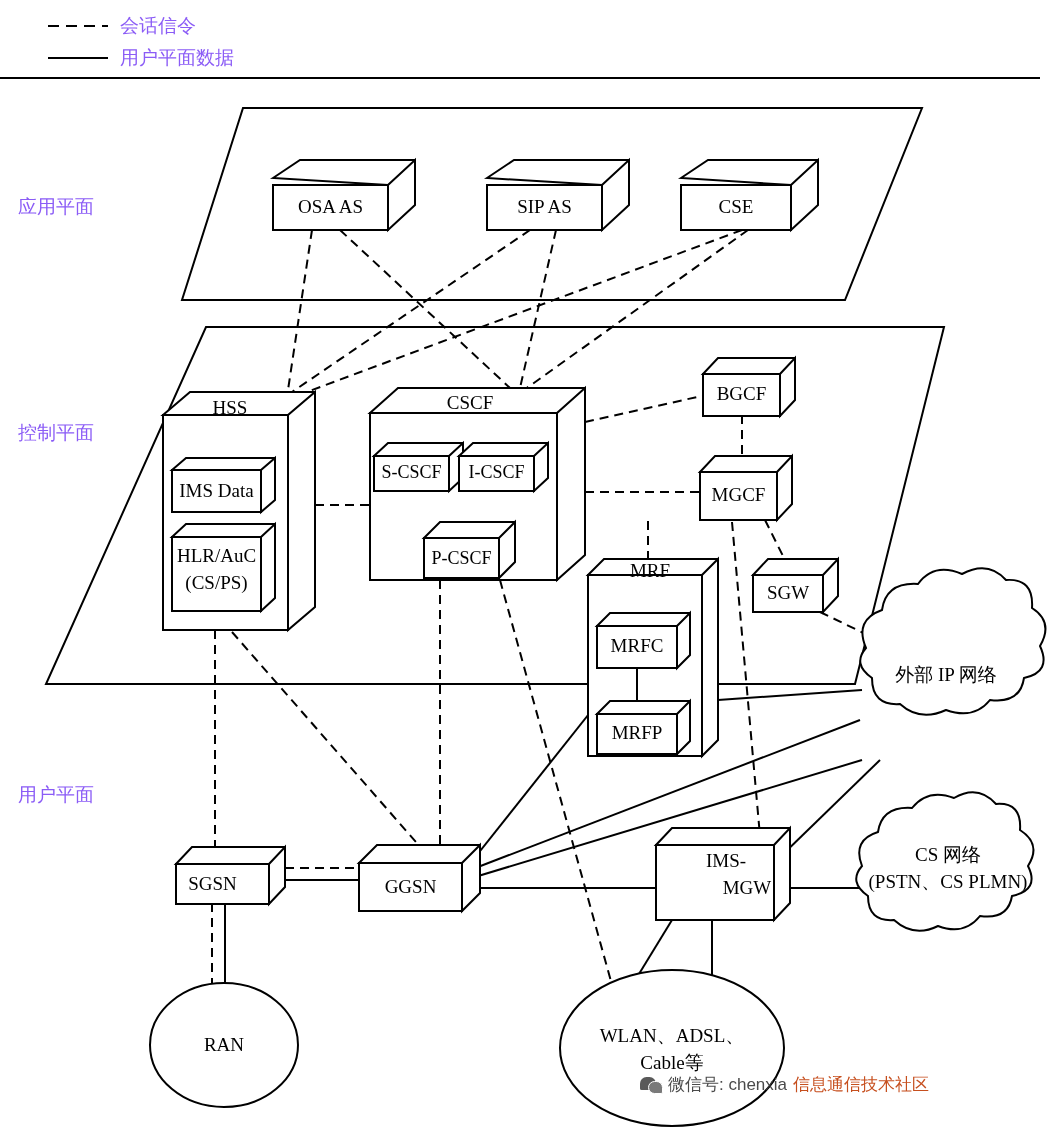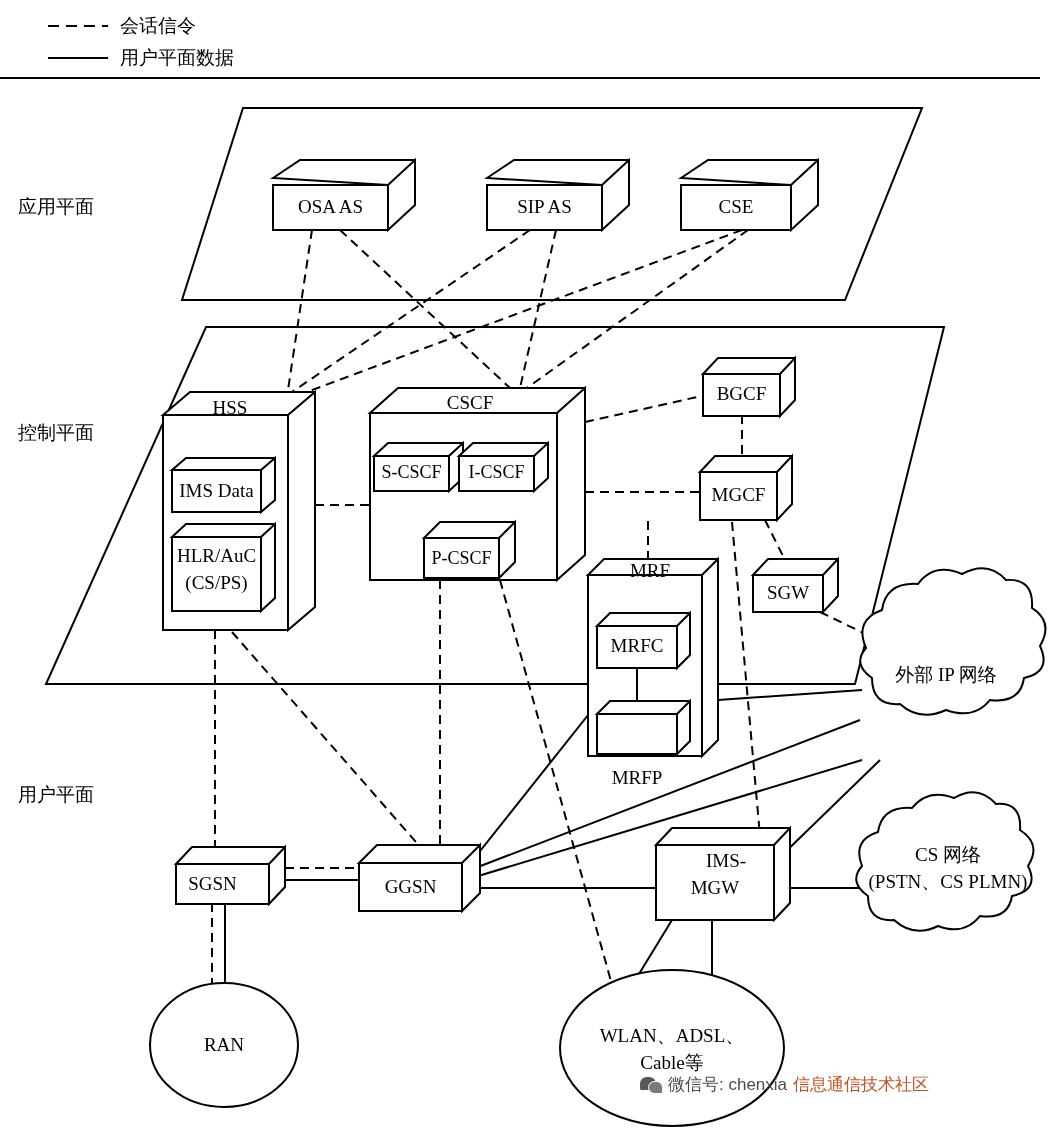--- a/index.html
+++ b/index.html
@@ -22,21 +22,21 @@
     position: absolute;
     left: 0;
     top: 0;
     width: 1048px;
     height: 1128px;
   }
   .lbl {
     position: absolute;
     font-family: "Liberation Serif", serif;
     font-size: 19px;
-    color: #000000;
+    color: #8b5cf6;
     white-space: nowrap;
     line-height: 1.2;
   }
   .lbl.plane {
     font-size: 19px;
   }
   .lbl.legend {
     font-size: 19px;
   }
   .boxlabel {
@@ -299,26 +299,26 @@
   <div class="boxlabel small" style="left:374px; top:462px; width:75px;">S-CSCF</div>
   <div class="boxlabel small" style="left:459px; top:462px; width:75px;">I-CSCF</div>
   <div class="boxlabel small" style="left:424px; top:548px; width:75px;">P-CSCF</div>
 
   <div class="boxlabel" style="left:703px; top:383px; width:77px;">BGCF</div>
   <div class="boxlabel" style="left:700px; top:484px; width:77px;">MGCF</div>
   <div class="boxlabel" style="left:753px; top:582px; width:70px;">SGW</div>
 
   <div class="boxlabel" style="left:600px; top:560px; width:100px;">MRF</div>
   <div class="boxlabel" style="left:597px; top:635px; width:80px;">MRFC</div>
-  <div class="boxlabel" style="left:597px; top:722px; width:80px;margin-top:45px;">MRFP</div>
+  <div class="boxlabel" style="left:597px; top:722px; width:80px;">MRFP</div>
 
   <div class="boxlabel" style="left:176px; top:873px; width:73px;">SGSN</div>
   <div class="boxlabel" style="left:359px; top:876px; width:103px;">GGSN</div>
   <div class="boxlabel" style="left:656px; top:850px; width:140px;">IMS-</div>
-  <div class="boxlabel" style="left:656px; top:877px; width:118px;">MGW</div>
+  <div class="boxlabel" style="left:656px; top:877px; width:118px;padding-left:32px;">MGW</div>
 
   <div class="boxlabel" style="left:174px; top:1034px; width:100px;">RAN</div>
   <div class="boxlabel" style="left:552px; top:1052px; width:240px;">Cable等</div>
   <div class="boxlabel" style="left:552px; top:1025px; width:240px;">WLAN、ADSL、</div>
 
   <div class="boxlabel" style="left:866px; top:664px; width:160px;">外部 IP 网络</div>
   <div class="boxlabel" style="left:862px; top:844px; width:172px;">CS 网络</div>
   <div class="boxlabel" style="left:856px; top:871px; width:184px;">(PSTN、CS PLMN)</div>
 
   <div class="watermark">

